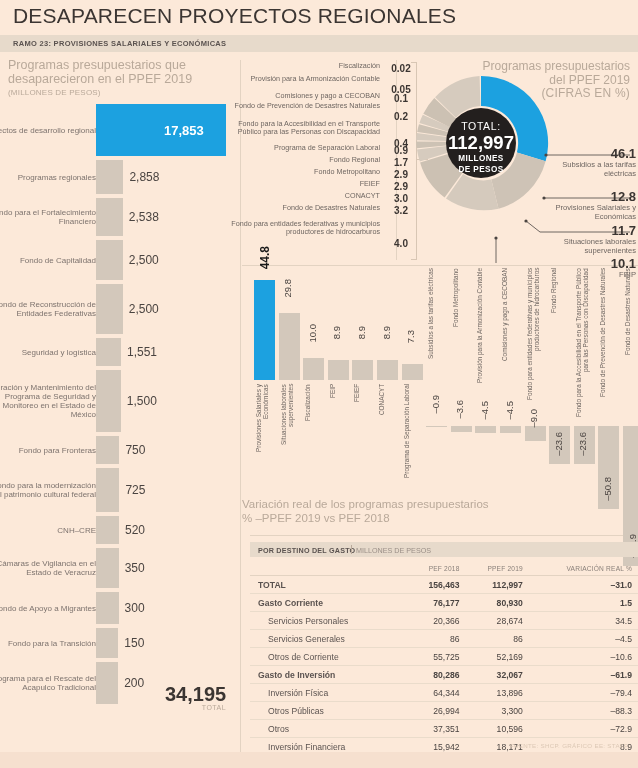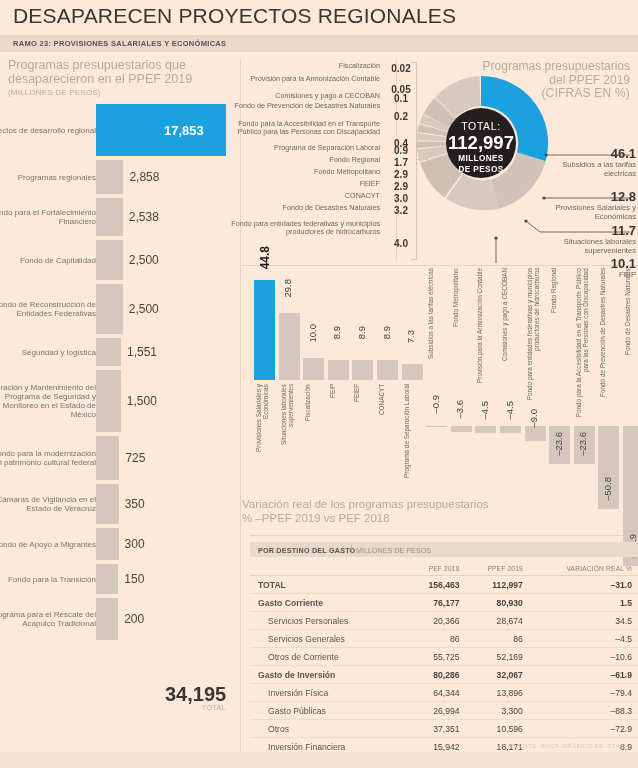--- a/index.html
+++ b/index.html
@@ -203,24 +203,34 @@
         <div class="brow" style="height: 32px;">
           <div class="lab">Seguridad y logística</div>
           <div class="bar" style="width:24.953789279112755px"></div>
           <div class="val" style="left:126.95378927911275px">1,551</div>
         </div>
         <div class="brow" style="height: 66px;">
           <div class="lab">Operación y Mantenimiento del Programa de Seguridad y Monitoreo en el Estado de México</div>
           <div class="bar" style="width:24.856662745757017px"></div>
           <div class="val" style="left:126.85666274575702px">1,500</div>
         </div>
+        <div class="brow" style="height: 32px;">
+          <div class="lab">Fondo para Fronteras</div>
+          <div class="bar" style="width:23.428331372878507px"></div>
+          <div class="val" style="left:125.4283313728785px">750</div>
+        </div>
         <div class="brow" style="height: 48px;">
           <div class="lab">Fondo para la modernización del patrimonio cultural federal</div>
           <div class="bar" style="width:23.380720327115892px"></div>
           <div class="val" style="left:125.3807203271159px">725</div>
+        </div>
+        <div class="brow" style="height: 32px;">
+          <div class="lab">CNH–CRE</div>
+          <div class="bar" style="width:22.990309751862434px"></div>
+          <div class="val" style="left:124.99030975186244px">520</div>
         </div>
         <div class="brow" style="height: 44px;">
           <div class="lab">Cámaras de Vigilancia en el Estado de Veracruz</div>
           <div class="bar" style="width:22.666554640676637px"></div>
           <div class="val" style="left:124.66655464067664px">350</div>
         </div>
         <div class="brow" style="height: 36px;">
           <div class="lab">Fondo de Apoyo a Migrantes</div>
           <div class="bar" style="width:22.571332549151403px"></div>
           <div class="val" style="left:124.5713325491514px">300</div>
@@ -460,21 +470,21 @@
           <td>32,067</td>
           <td>–61.9</td>
         </tr>
         <tr class="lvl1">
           <td class="c0">Inversión Física</td>
           <td>64,344</td>
           <td>13,896</td>
           <td>–79.4</td>
         </tr>
         <tr class="lvl1">
-          <td class="c0">Gasto Públicas</td>
+          <td class="c0">Otros Públicas</td>
           <td>26,994</td>
           <td>3,300</td>
           <td>–88.3</td>
         </tr>
         <tr class="lvl1">
           <td class="c0">Otros</td>
           <td>37,351</td>
           <td>10,596</td>
           <td>–72.9</td>
         </tr>

